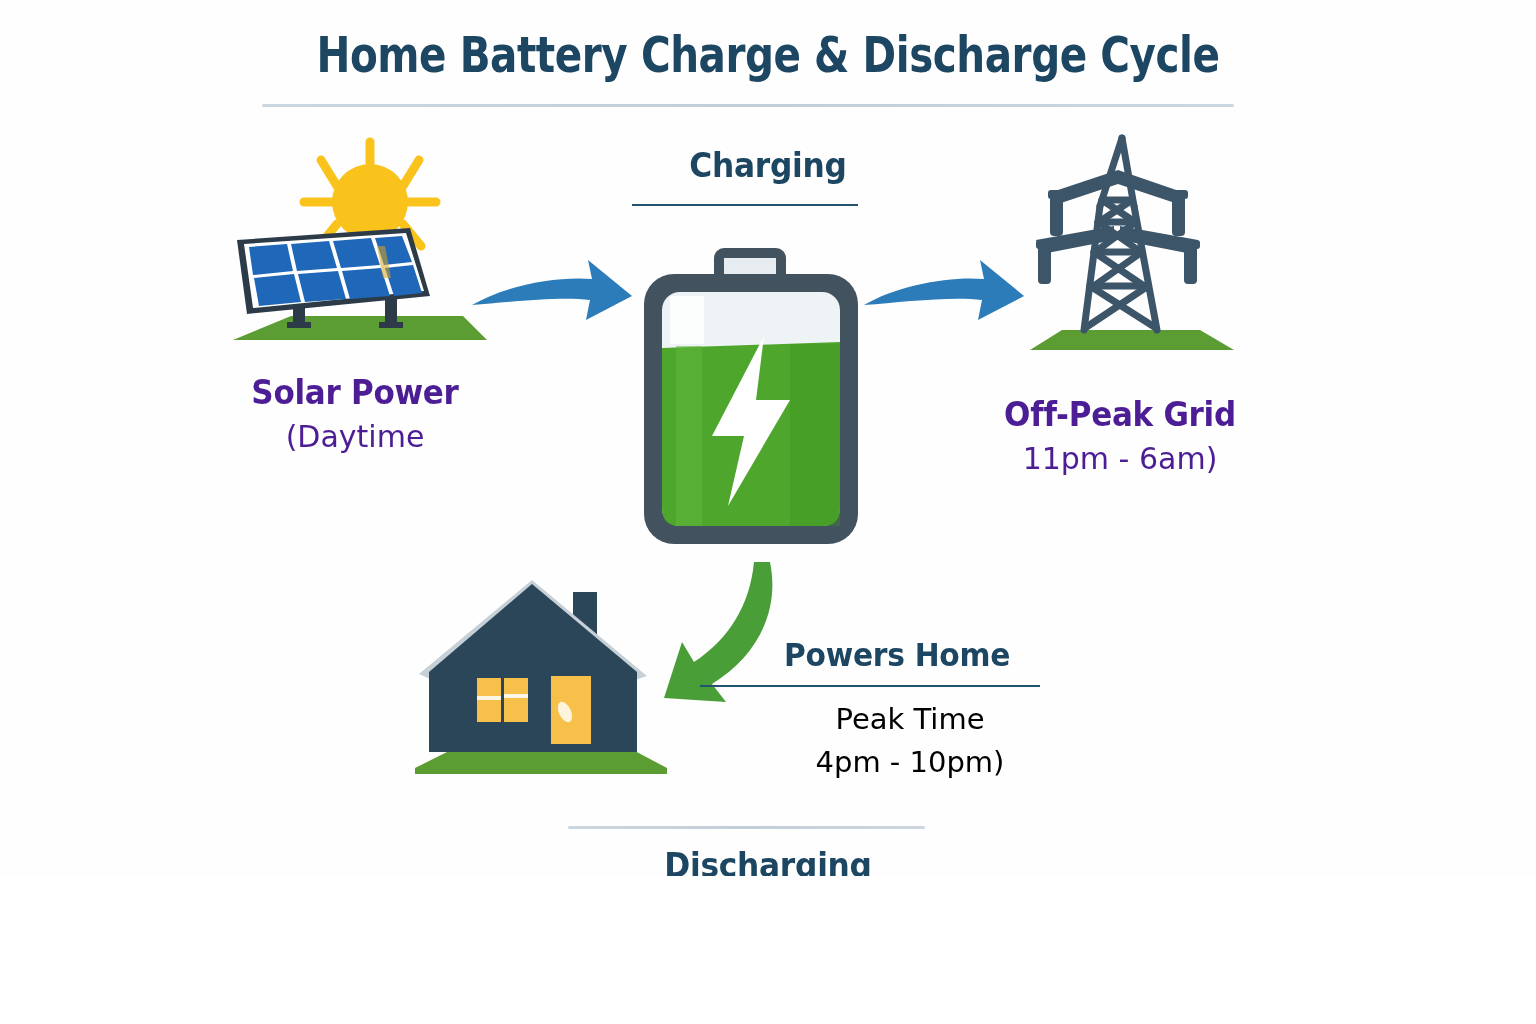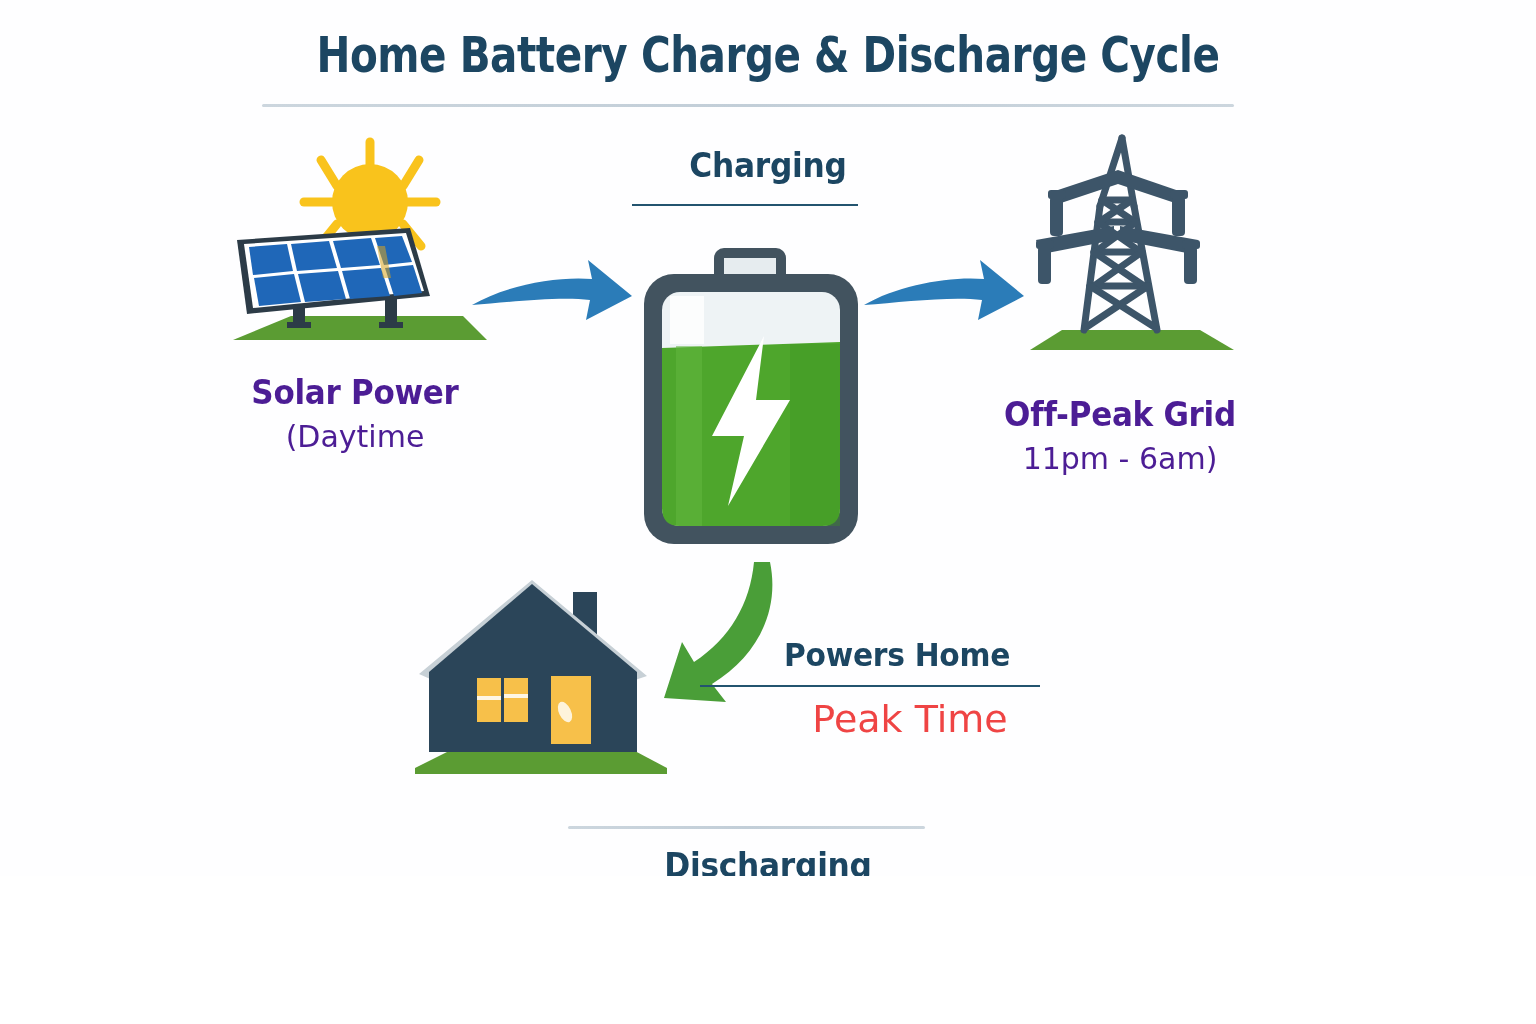--- a/index.html
+++ b/index.html
@@ -89,23 +89,23 @@
     position: absolute;
     left: 700px; top: 685px;
     width: 340px; height: 2px;
     background: #23546f;
   }
   #peak-time-block {
     position: absolute;
     left: 760px; top: 698px;
     width: 300px;
     text-align: center;
-    color: #ef4444;
+    color: #000000;
     font-family: "DejaVu Sans", "Liberation Sans", sans-serif;
-    font-size: 38px;
+    font-size: 29px;
     line-height: 43px;
     font-weight: 400;
   }
 
   
   .caption {
     position: absolute;
     text-align: center;
     color: #4c1d95;
     font-family: "DejaVu Sans", "Liberation Sans", sans-serif;
@@ -306,18 +306,19 @@
         <rect x="136" y="114" width="40" height="68" fill="#f7c04a"></rect>
         <ellipse cx="150" cy="150" rx="6" ry="11" fill="#ffffff" opacity="0.8" transform="rotate(-25 150 150)"></ellipse>
       </g>
     </svg>
   </div>
 
   <div id="powers-home-label" class="section-label">Powers Home</div>
   <div id="powers-home-underline"></div>
   <div id="peak-time-block">
     <div>Peak Time</div>
+    <div>4pm - 10pm)</div>
   </div>
 
   <div id="discharging-divider"></div>
   <div id="discharging-label" class="section-label">Discharging</div>
 
 </div>
 
 </body></html>

